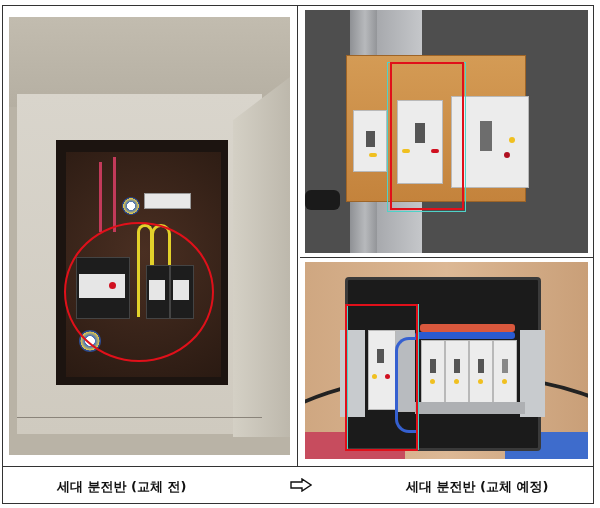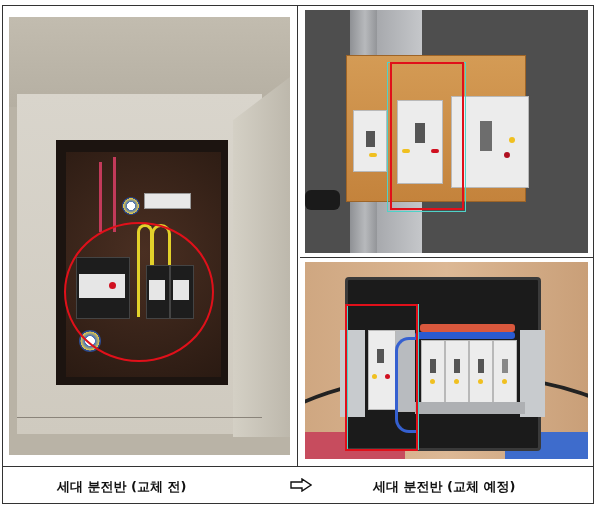--- a/index.html
+++ b/index.html
@@ -50,21 +50,21 @@
   #photo-right-bottom .busbar { position:absolute; left:115px; top:62px; width:95px; height:8px; background:#d9583d; border-radius:3px; }
   #photo-right-bottom .busbar2 { position:absolute; left:110px; top:70px; width:100px; height:7px; background:#2a5ad0; border-radius:3px; }
   #photo-right-bottom .wire-blue { position:absolute; left:90px; top:75px; width:20px; height:90px; border:3px solid #3560d0; border-right:none; border-radius:14px 0 0 14px; }
   #photo-right-bottom .tray { position:absolute; left:110px; top:140px; width:110px; height:12px; background:#aeb0b3; }
   #rect-highlight-bottom { position:absolute; left:40px; top:42px; width:73px; height:147px; border:2px solid #e0101a; box-sizing:border-box; }
   #rect-teal-bottom { position:absolute; left:42px; top:42px; width:72px; height:146px; border:1px solid #4fd2c8; box-sizing:border-box; }
 
   
   .caption { position:absolute; top: 478px; font-family: "DejaVu Sans", sans-serif; font-size: 13px; font-weight: bold; color:#111; white-space: nowrap; }
   #caption-left { left: 57px; }
-  #caption-right { left: 373px; }
+  #caption-right { left: 406px; }
   #arrow { position:absolute; left: 290px; top: 478px; width: 22px; height: 14px; }
 </style>
 </head>
 <body>
 
 <div class="frame"></div>
 <div class="vdiv"></div>
 <div class="hdiv-right"></div>
 <div class="hdiv-caption"></div>
 

